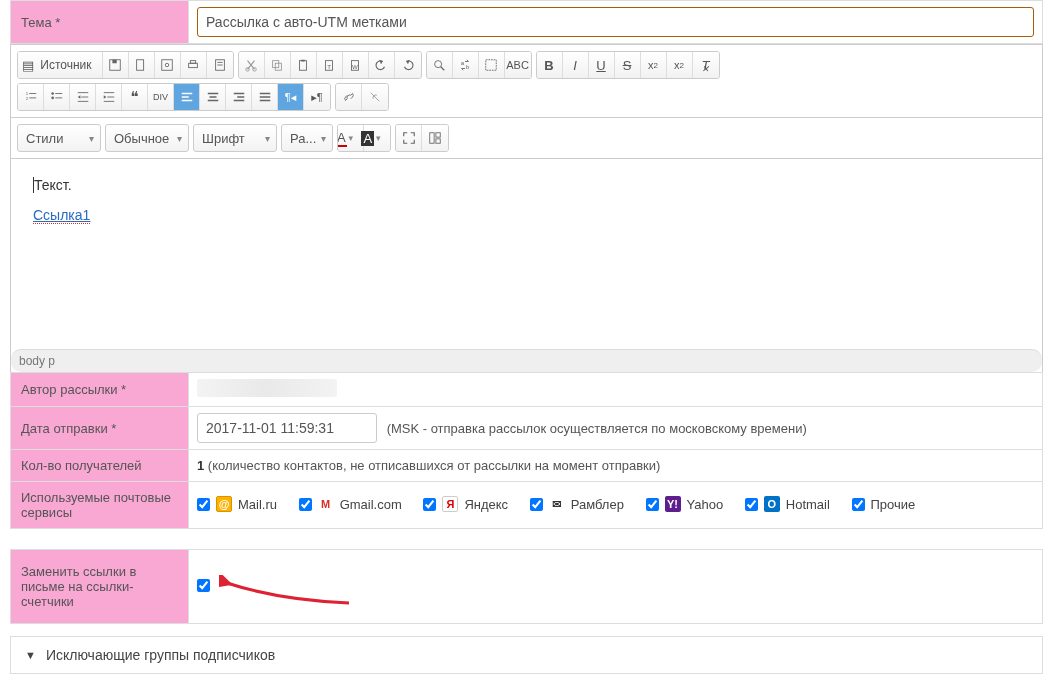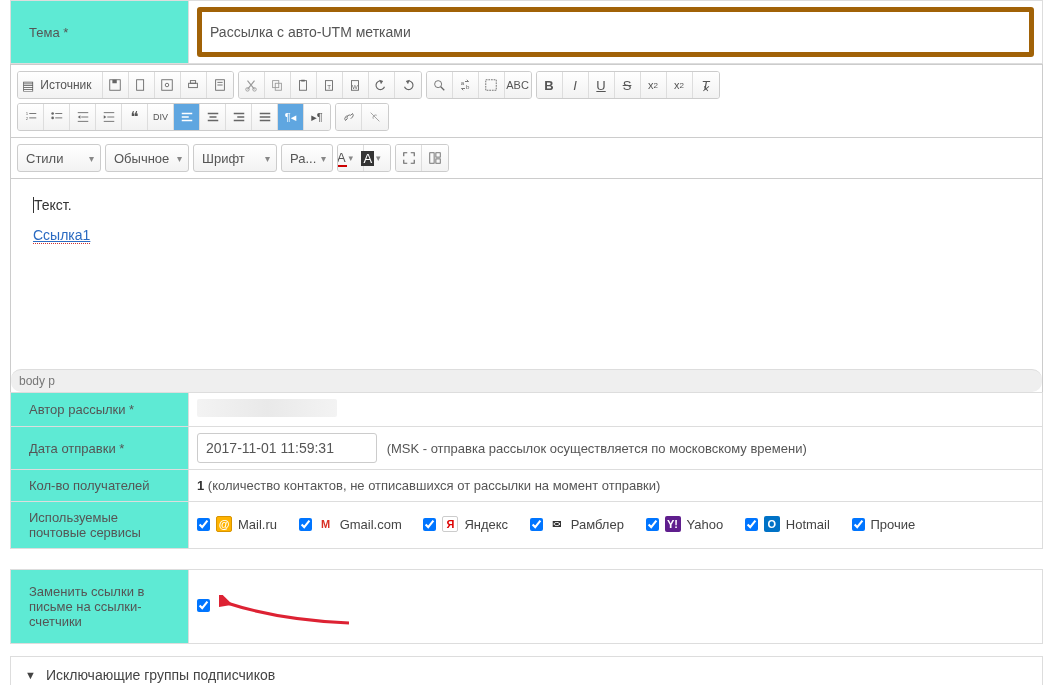--- a/index.html
+++ b/index.html
@@ -1,22 +1,22 @@
 <!DOCTYPE html>
 <html><head>
 <meta charset="utf-8">
 <style>
 * { box-sizing: border-box; margin: 0; padding: 0; }
 body { font-family: Arial, Helvetica, sans-serif; font-size: 13px; color: #333; background: #fff; }
 .outer { margin: 0 10px 0 10px; }
 table.form { width: 100%; border-collapse: collapse; }
 table.form td { border: 1px solid #ddd; vertical-align: middle; }
-table.form td.label-cell { width: 178px; padding: 8px 18px; background: #5eead4; font-size: 13px; color: #555; margin-left: 20px; }
+table.form td.label-cell { width: 178px; padding: 8px 10px; background: #f9a8d4; font-size: 13px; color: #555; margin-left: 20px; }
 table.form td.field-cell { padding: 6px 8px; background: #fff; }
-.text-input { width: 100%; height: 30px; border: 5px solid #a16207; border-radius: 3px; padding: 20px 8px; font-size: 14px; color: #555; }
+.text-input { width: 100%; height: 30px; border: 1px solid #a16207; border-radius: 3px; padding: 8px 8px; font-size: 14px; color: #555; }
 .date-input { width: 180px; height: 30px; border: 1px solid #ccc; border-radius: 3px; padding: 4px 8px; font-size: 14px; color: #555; display: inline-block; }
 .hint { color: #555; font-size: 13px; margin-left: 6px; }
 .toolbar-wrap { border: 1px solid #ccc; border-top: none; border-bottom: none; background: #fff; }
 .toolbar { display: flex; flex-wrap: wrap; gap: 4px; padding: 6px 6px; border-bottom: 1px solid #ccc; background: #fff; align-items: center; }
 .tb-group { display: inline-flex; border: 1px solid #ccc; border-radius: 3px; overflow: hidden; background: linear-gradient(#fff,#f0f0f0); }
 .tb-btn { width: 26px; height: 26px; border: none; border-right: 1px solid #ddd; background: linear-gradient(#fff,#f2f2f2); display: inline-flex; align-items: center; justify-content: center; font-size: 13px; color: #555; cursor: pointer; }
 .tb-btn:last-child { border-right: none; }
 .tb-btn.active { background: #5fa6e0; color: #fff; }
 .tb-btn svg { pointer-events: none; }
 .tb-select { height: 28px; border: 1px solid #ccc; border-radius: 3px; background: linear-gradient(#fff,#f2f2f2); padding: 0 32px 0 8px; font-size: 13px; color: #555; position: relative; display: inline-flex; align-items: center; cursor: pointer; }

